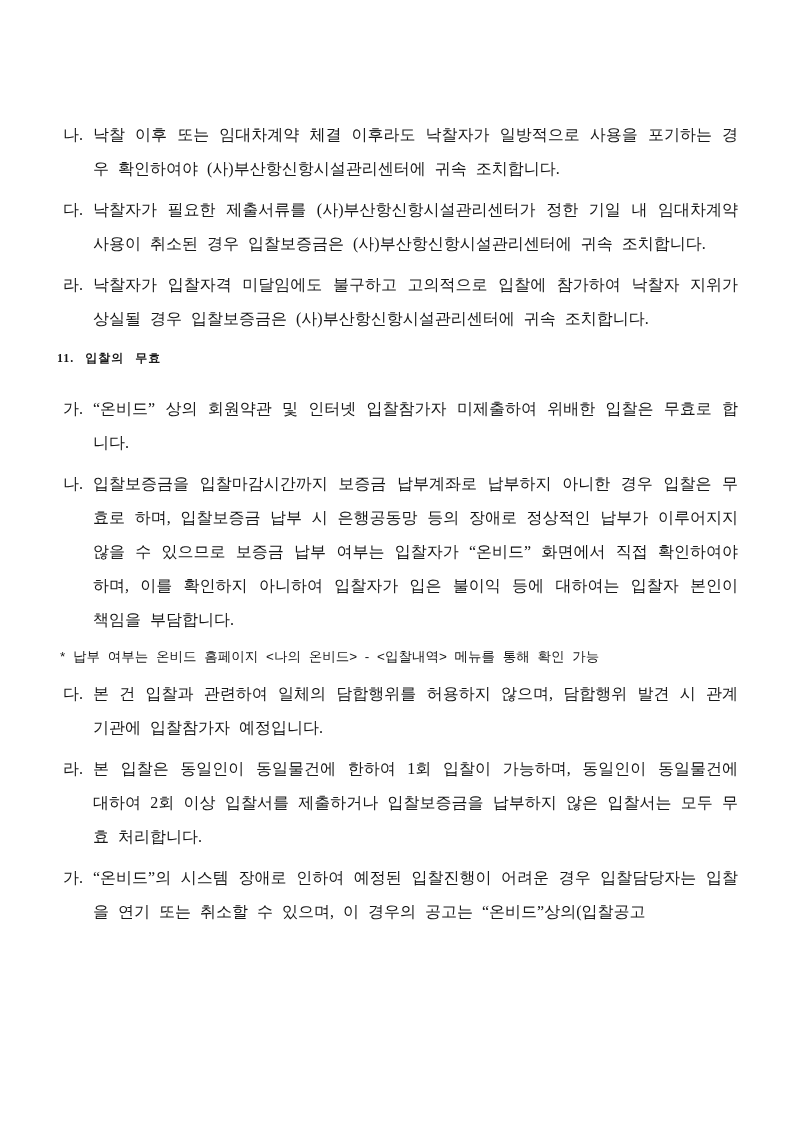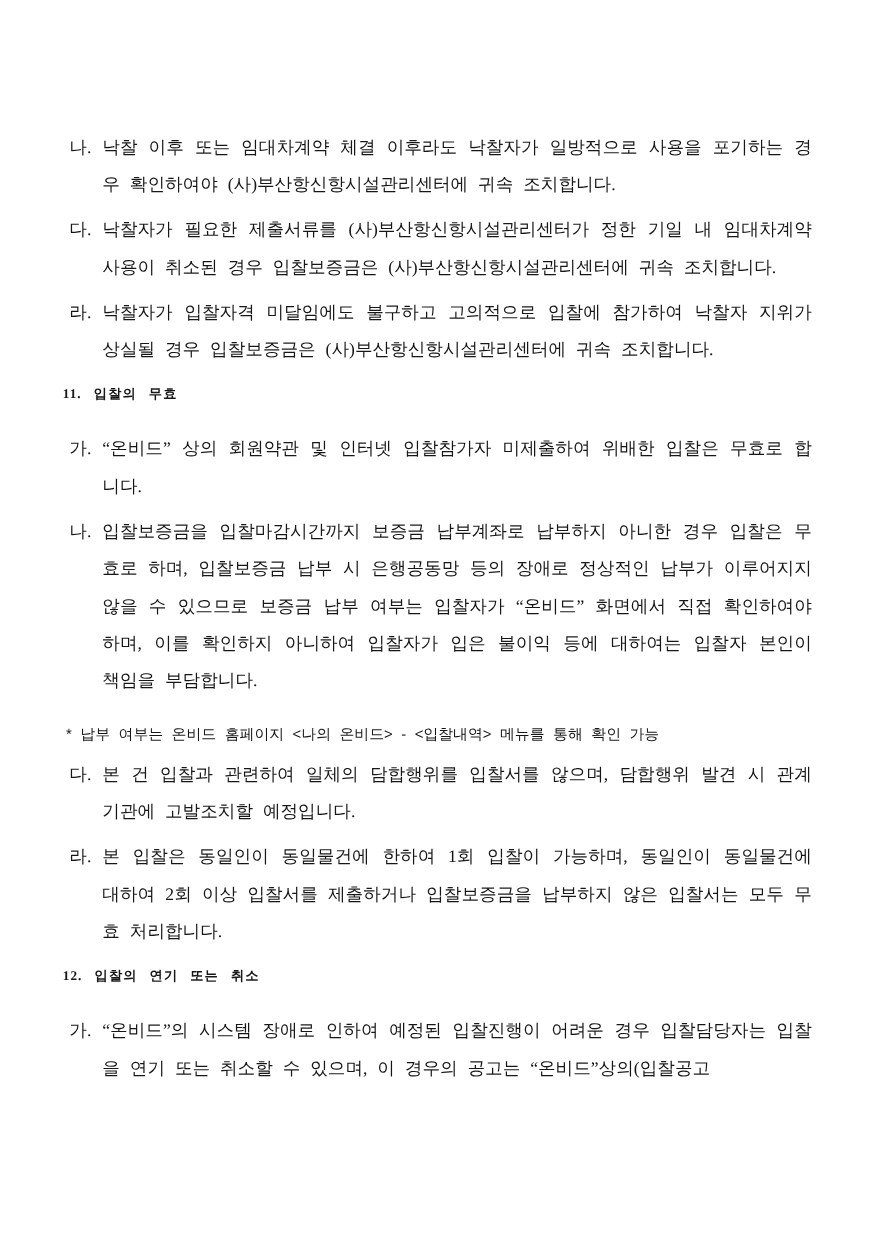--- a/index.html
+++ b/index.html
@@ -44,21 +44,21 @@
     font-weight: bold;
     line-height: 28px;
     margin: 8px 0 20px -6px;
     word-spacing: 7px;
     letter-spacing: 1px;
   }
   .note {
     font-family: "Liberation Sans", "DejaVu Sans", sans-serif;
     font-size: 13.5px;
     line-height: 24px;
-    margin: 19px 0 8px -3px;
+    margin: 8px 0 8px -3px;
     word-spacing: 4px;
   }
   .group { margin: 0; }
 </style>
 </head>
 <body>
 
 <div class="page">
 
   <div class="group">
@@ -85,30 +85,29 @@
     </div>
     <div class="para">
       <span class="label">나.</span>
       <div class="ptext">입찰보증금을 입찰마감시간까지 보증금 납부계좌로 납부하지 아니한 경우 입찰은 무효로 하며, 입찰보증금 납부 시 은행공동망 등의 장애로 정상적인 납부가 이루어지지 않을 수 있으므로 보증금 납부 여부는 입찰자가 “온비드” 화면에서 직접 확인하여야 하며, 이를 확인하지 아니하여 입찰자가 입은 불이익 등에 대하여는 입찰자 본인이 책임을 부담합니다.</div>
     </div>
 
     <div class="note">* 납부 여부는 온비드 홈페이지 &lt;나의 온비드&gt; - &lt;입찰내역&gt; 메뉴를 통해 확인 가능</div>
 
     <div class="para">
       <span class="label">다.</span>
-      <div class="ptext">본 건 입찰과 관련하여 일체의 담합행위를 입찰서를 않으며, 담합행위 발견 시 관계기관에 고발조치할 예정입니다.</div>
+      <div class="ptext">본 건 입찰과 관련하여 일체의 담합행위를 허용하지 않으며, 담합행위 발견 시 관계기관에 입찰참가자 예정입니다.</div>
     </div>
     <div class="para">
       <span class="label">라.</span>
       <div class="ptext">본 입찰은 동일인이 동일물건에 한하여 1회 입찰이 가능하며, 동일인이 동일물건에 대하여 2회 이상 입찰서를 제출하거나 입찰보증금을 납부하지 않은 입찰서는 모두 무효 처리합니다.</div>
     </div>
   </div>
 
   <div class="group">
-    <h2 class="section-heading">12. 입찰의 연기 또는 취소</h2>
 
     <div class="para">
       <span class="label">가.</span>
       <div class="ptext">“온비드”의 시스템 장애로 인하여 예정된 입찰진행이 어려운 경우 입찰담당자는 입찰을 연기 또는 취소할 수 있으며, 이 경우의 공고는 “온비드”상의(입찰공고</div>
     </div>
   </div>
 
 </div>
 
 </body></html>

